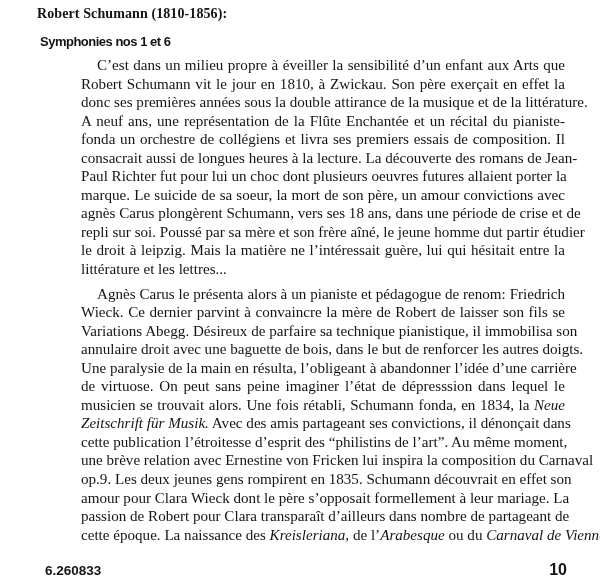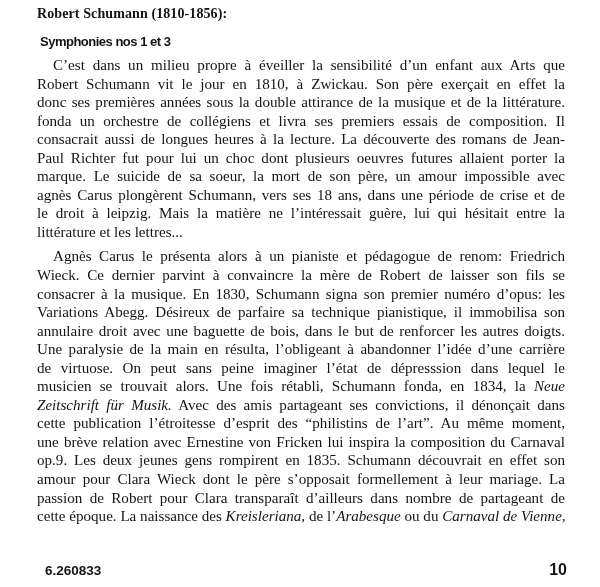--- a/index.html
+++ b/index.html
@@ -44,20 +44,21 @@
       font-family: "Liberation Serif", serif;
       font-size: 15.1px;
       line-height: 18.55px;
     }
     .line {
       display: block;
       white-space: nowrap;
       text-align: justify;
       text-align-last: justify;
       height: 18.55px;
+      margin-left: 44px;
     }
     .line.last {
       text-align-last: left;
     }
     .line.indent {
       padding-left: 16px;
     }
     .para-gap {
       height: 6px;
     }
@@ -76,43 +77,44 @@
       top: 561px;
       font-family: "Liberation Sans", sans-serif;
       font-weight: bold;
       font-size: 16px;
     }
   </style>
 </head>
 <body>
 
 <h1 class="title">Robert Schumann (1810-1856):</h1>
-<h2 class="subtitle">Symphonies nos 1 et 3</h2>
+<h2 class="subtitle">Symphonies nos 1 et 6</h2>
 
 <div class="body-text">
 
   <div>
     <span class="line indent">C’est dans un milieu propre à éveiller la sensibilité d’un enfant aux Arts que</span>
     <span class="line">Robert Schumann vit le jour en 1810, à Zwickau. Son père exerçait en effet la</span>
     <span class="line">donc ses premières années sous la double attirance de la musique et de la littérature.</span>
+    <span class="line">A neuf ans, une représentation de la Flûte Enchantée  et un récital du pianiste-</span>
     <span class="line">fonda un orchestre de collégiens et livra ses premiers essais de composition. Il</span>
     <span class="line">consacrait aussi de longues heures à la lecture. La découverte des romans de Jean-</span>
     <span class="line">Paul Richter fut pour lui un choc dont plusieurs oeuvres futures allaient porter la</span>
-    <span class="line">marque. Le suicide de sa soeur, la mort de son père, un amour impossible avec</span>
+    <span class="line">marque. Le suicide de sa soeur, la mort de son père, un amour convictions avec</span>
     <span class="line">agnès Carus plongèrent Schumann, vers ses 18 ans, dans une période de crise et de</span>
+    <span class="line">repli sur soi. Poussé par sa mère et son frère aîné, le jeune homme dut partir étudier</span>
     <span class="line">le droit à leipzig. Mais la matière ne l’intéressait guère, lui qui hésitait entre la</span>
     <span class="line last">littérature et les lettres...</span>
   </div>
 
   <div class="para-gap"></div>
 
   <div>
     <span class="line indent">Agnès Carus le présenta alors à un pianiste et pédagogue de renom: Friedrich</span>
     <span class="line">Wieck. Ce dernier parvint à convaincre la mère de Robert de laisser son fils se</span>
-    <span class="line">consacrer à la musique. En 1830, Schumann signa son premier numéro d’opus: les</span>
     <span class="line">Variations Abegg. Désireux de parfaire sa technique pianistique, il immobilisa son</span>
     <span class="line">annulaire droit avec une baguette de bois, dans le but de renforcer les autres doigts.</span>
     <span class="line">Une paralysie de la main en résulta, l’obligeant à abandonner l’idée d’une carrière</span>
     <span class="line">de virtuose. On peut sans peine imaginer l’état de dépresssion dans lequel le</span>
     <span class="line"><span>musicien se trouvait alors. Une fois rétabli, Schumann fonda, en 1834, la</span> <em>Neue</em></span>
     <span class="line"><em>Zeitschrift für Musik.</em> <span>Avec des amis partageant ses convictions, il dénonçait dans</span></span>
     <span class="line">cette publication l’étroitesse d’esprit des “philistins de l’art”. Au même moment,</span>
     <span class="line">une brève relation avec Ernestine von Fricken lui inspira la composition du Carnaval</span>
     <span class="line">op.9. Les deux jeunes gens rompirent en 1835. Schumann découvrait en effet son</span>
     <span class="line">amour pour Clara Wieck dont le père s’opposait formellement à leur mariage. La</span>

